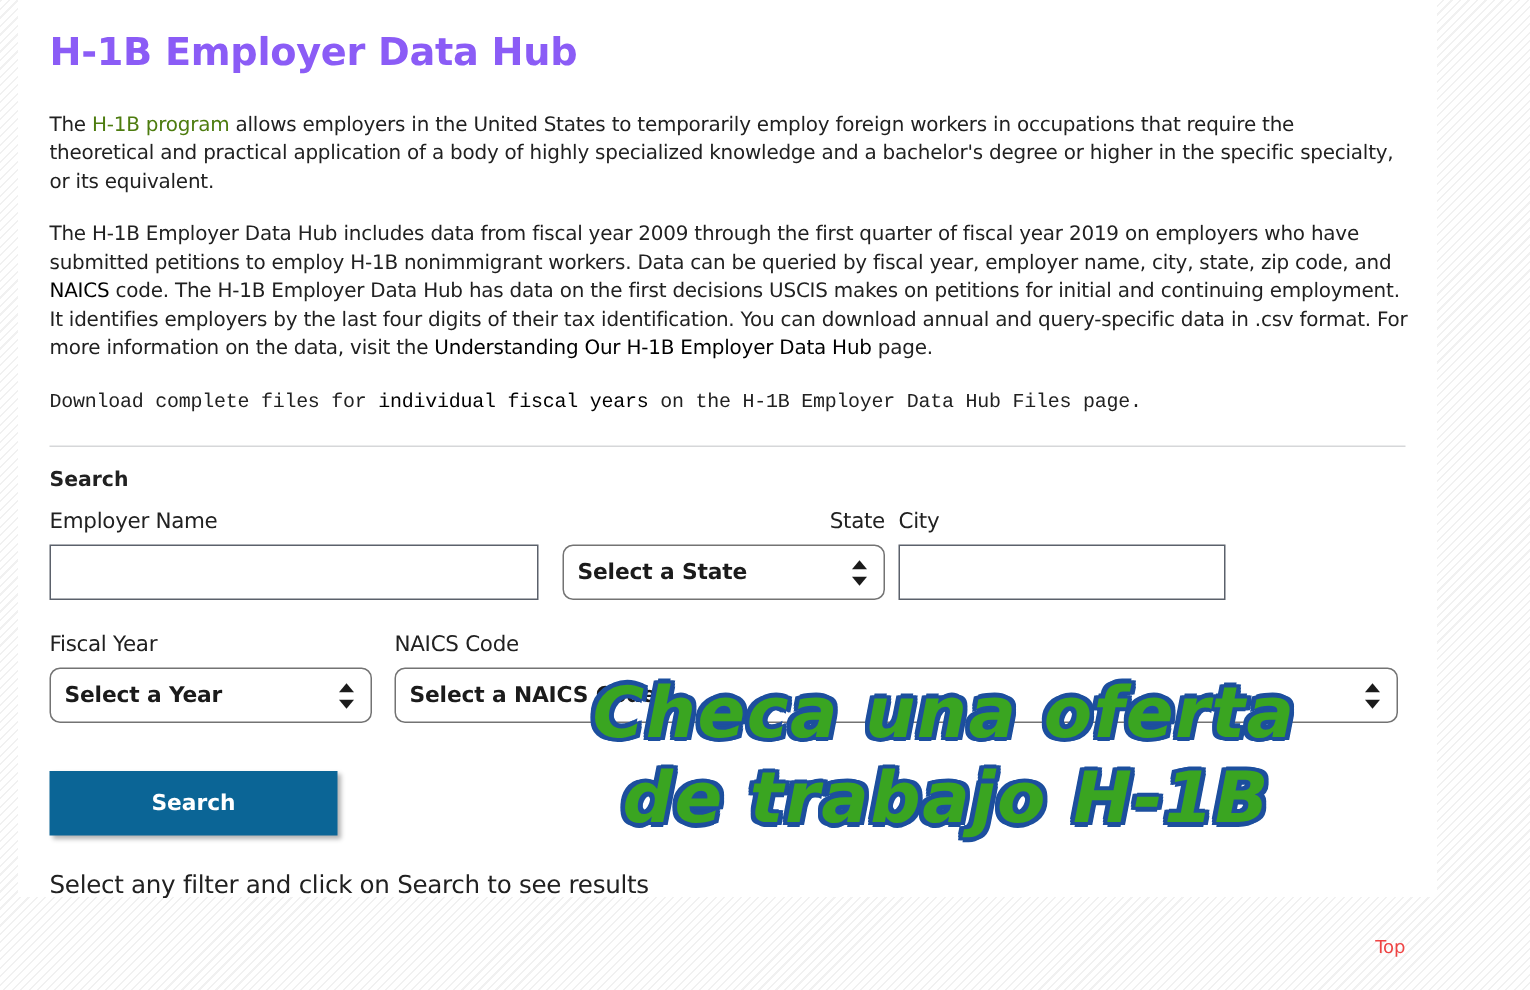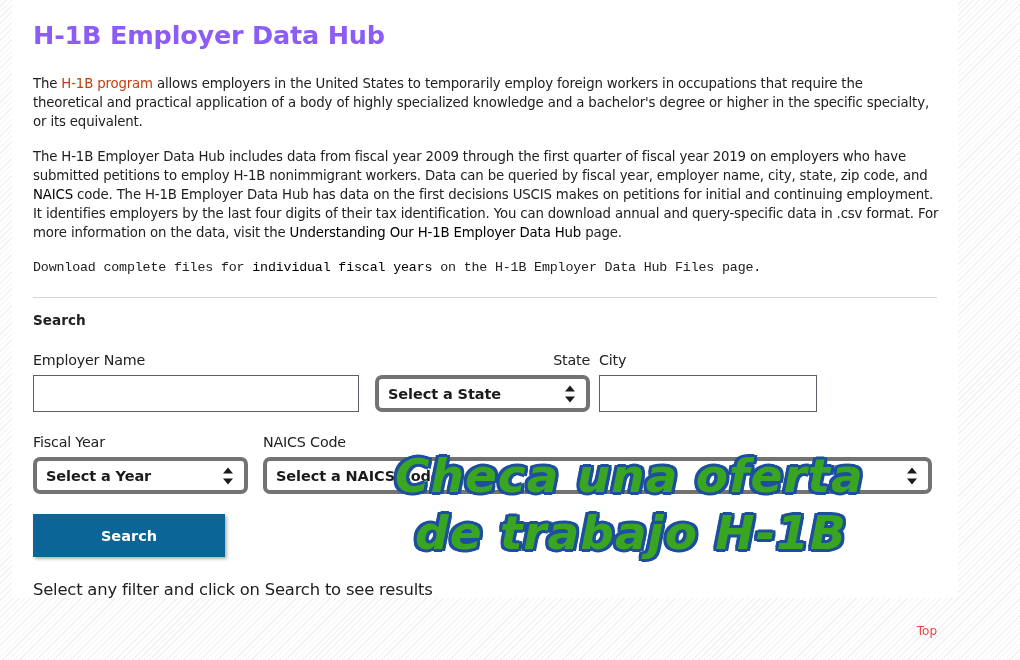--- a/index.html
+++ b/index.html
@@ -62,21 +62,21 @@
     color: #212121;
     margin: 0;
     font-family: "DejaVu Sans", sans-serif;
     letter-spacing: -0.15px;
   }
   #para-intro  { margin-top: 25px; width: 900px; }
   #para-hub    { margin-top: 17px; width: 912px; }
   #para-files  { margin-top: 17px; width: 900px; font-family: Liberation Mono, monospace; }
 
   a.link { color: #000000; text-decoration: none; text-align: center; }
-  a.link-visited { color: #c2410c; text-decoration: none; }
+  a.link-visited { color: #4d7c0f; text-decoration: none; }
 
   #divider {
     margin-top: 19px;
     height: 1px;
     background: #d6d7d9;
     width: 904px;
   }
 
   h2#search-heading {
     font-size: 13.6px;
@@ -92,42 +92,42 @@
     font-size: 14.3px;
     color: #212121;
     font-family: "DejaVu Sans", sans-serif;
     letter-spacing: -0.2px;
     display: block;
   }
 
   .row1 { position: relative; height: 70px; margin-top: 12px; }
   .row2 { position: relative; height: 70px; margin-top: 12px; }
 
-  .fld { position: absolute; top: 0; margin-top: 12px; }
+  .fld { position: absolute; top: 0; }
 
   .txt-input {
     box-sizing: border-box;
     height: 37px;
     margin-top: 7px;
     border: 1px solid #5b616b;
     background: #ffffff;
     border-radius: 0;
     outline: none;
     font-size: 14px;
     padding: 0 7px;
     font-family: "DejaVu Sans", sans-serif;
     color: #212121;
     display: block;
   }
 
   .sel-wrap {
     box-sizing: border-box;
     margin-top: 7px;
     height: 37px;
-    border: 4px solid #737373;
+    border: 1px solid #737373;
     border-radius: 7px;
     background: #ffffff;
     position: relative;
     display: flex;
     align-items: center;
     padding-left: 9px;
     cursor: pointer;
   }
   .sel-value {
     font-size: 14.5px;

